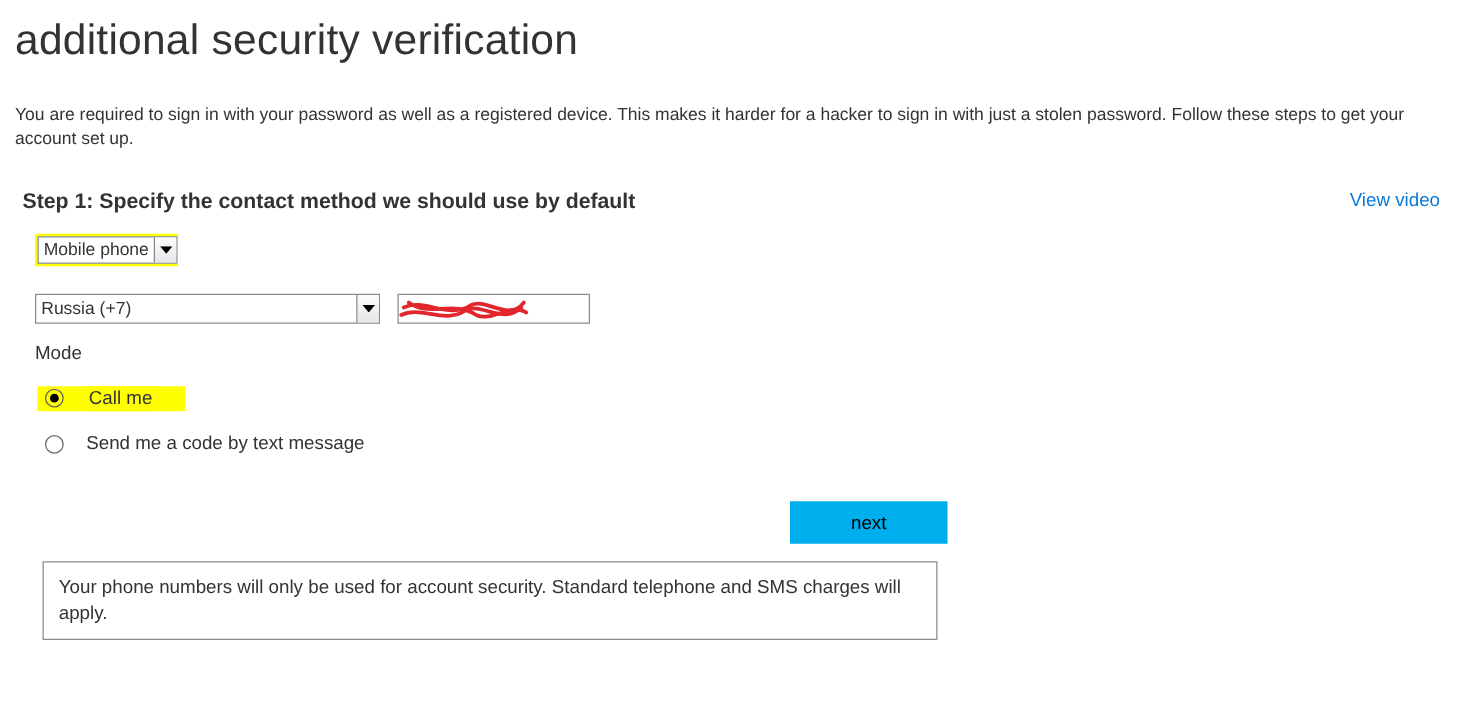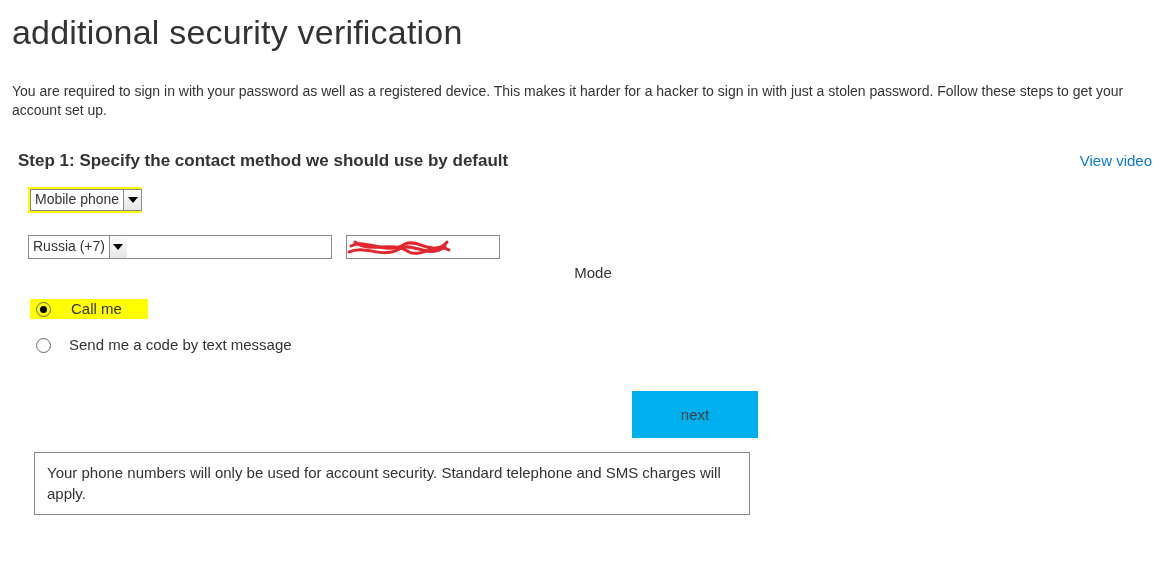--- a/index.html
+++ b/index.html
@@ -62,31 +62,31 @@
     .sel .sel-btn {
       width: 18px;
       height: 100%;
       border-left: 1px solid #8a8a8a;
       display:flex; align-items:center; justify-content:center;
       background: linear-gradient(#fdfdfd,#e6e6e6);
     }
     .sel .sel-btn svg { width: 10px; height: 6px; }
 
     .row-phone { margin-top: 22px; display:flex; gap:14px; align-items:center; }
-    .sel.country { width: 304px; height: 24px; justify-content:flex-start; }
+    .sel.country { width: 276px; height: 24px; justify-content:space-between; }
     .phone-box {
       border: 1px solid #8a8a8a;
       width: 154px; height: 24px;
       position: relative;
       background:#fff;
       overflow:hidden;
     }
     .phone-box svg { position:absolute; top:0; left:0; }
 
-    .mode-label { margin-top: 4px; font-size:15px; color:#333;text-align:center; }
+    .mode-label { margin-top: 14px; font-size:15px; color:#333; }
 
     .radio-row { display:flex; align-items:center; gap:10px; margin-top:16px; }
     input[type=radio] {
       appearance:none;
       width:15px; height:15px;
       border:1px solid #666; border-radius:50%;
       margin:0 8px 0 8px;
       display:inline-flex; align-items:center; justify-content:center;
       cursor:pointer;
     }
@@ -94,23 +94,23 @@
       content:""; width:7px; height:7px; background:#000; border-radius:50%;
     }
     .radio-row label { font-size:15px; cursor:pointer; }
     .radio-row.hl label { background:#ffff00; padding:0 2px; }
     .radio-row.hl { background: linear-gradient(#ffff00,#ffff00) no-repeat 2px 0 / 118px 100%; }
 
     .next-row { margin-top:36px; display:flex; }
     .btn-next {
       margin-left: 620px;
       background:#00b0ee;
-      color:#404040;
+      color:#000000;
       border:none;
-      width:126px; height:47px;
+      width:126px; height:34px;
       font-size:15px;
       cursor:pointer;
     }
 
     .notice {
       margin: 14px 6px 0 22px;
       border:1px solid #8a8a8a;
       padding:10px 12px;
       width: 716px;
       font-size:15px;

